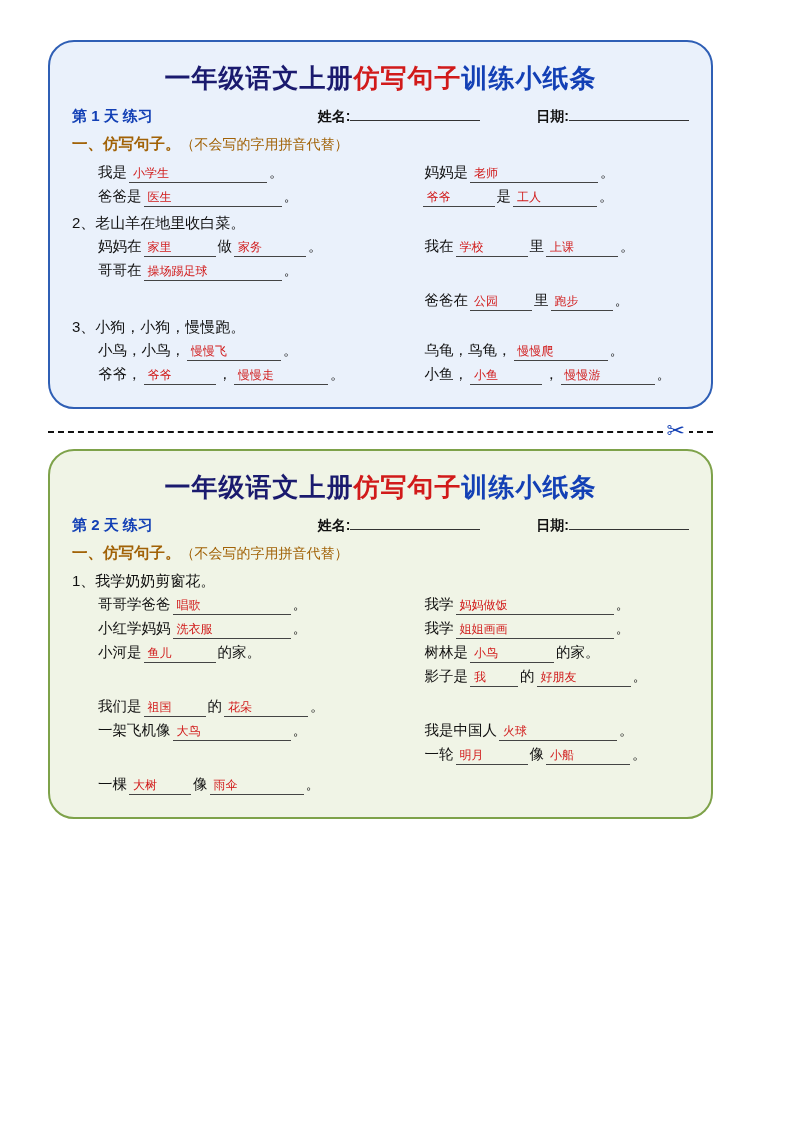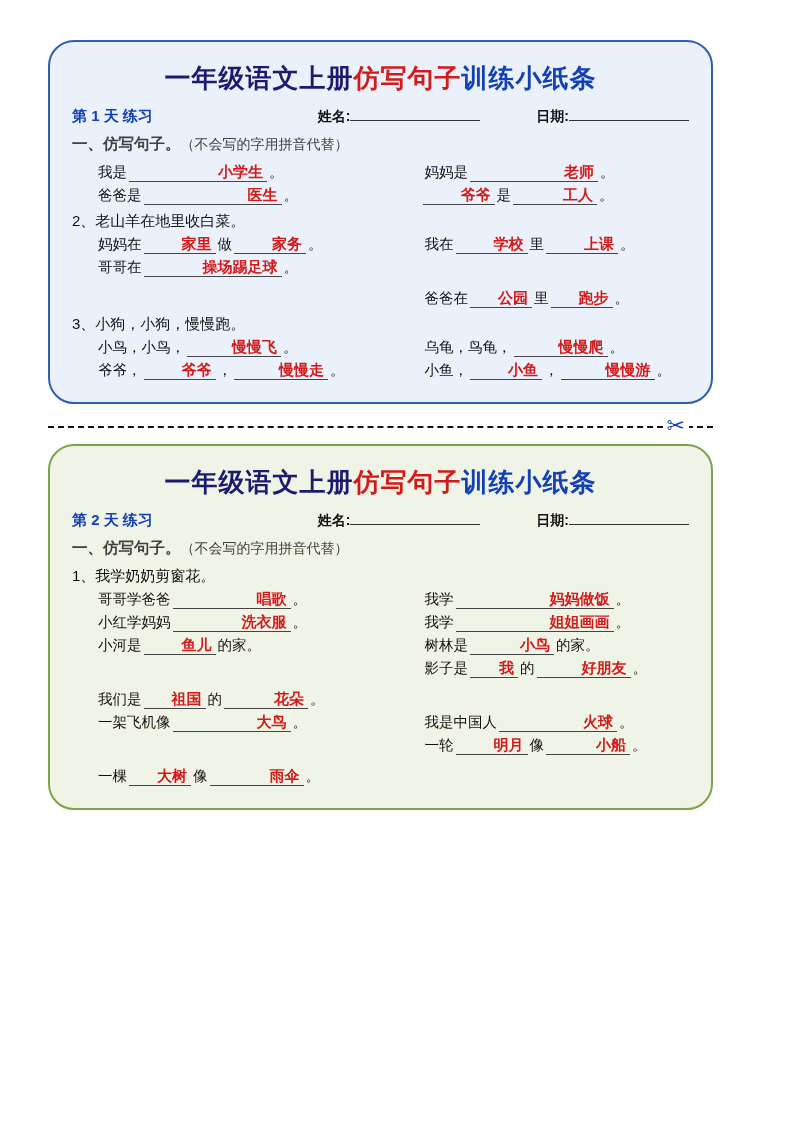--- a/index.html
+++ b/index.html
@@ -80,21 +80,21 @@
     vertical-align: -2px;
   }
   .w130 { width: 130px; }
   .w120 { width: 120px; }
   .gap-mid { width: 56px; display:inline-block; }
 
   
   .section {
     font-size: 15.5px;
     font-weight: bold;
-    color: #404040;
+    color: #a16207;
     margin: 2px 0 8px 0;
   }
   .section .note {
     font-weight: normal;
     font-size: 14px;
   }
 
   
   .q {
     font-size: 15px;
@@ -114,26 +114,25 @@
     align-items: baseline;
     white-space: nowrap;
   }
   .ans-col.left { padding-left: 24px; }
   .ans-col.right { padding-left: 14px; }
 
   
   .fill {
     display: inline-block;
     border-bottom: 1px solid #444;
-    text-align: right;
+    text-align: left;
     color: #d11a1a;
-    font-size: 15px;
+    font-size: 12px;
     padding: 0 4px 1px 4px;
     line-height: 16px;
-    font-weight: bold;
   }
   .f40 { min-width: 40px; }
   .f54 { min-width: 54px; margin-top: 32px; }
   .f64 { min-width: 64px; }
   .f76 { min-width: 76px; }
   .f86 { min-width: 86px; }
   .f110 { min-width: 110px; }
   .f120 { min-width: 120px; }
   .f130 { min-width: 130px; }
   .f150 { min-width: 150px; }

